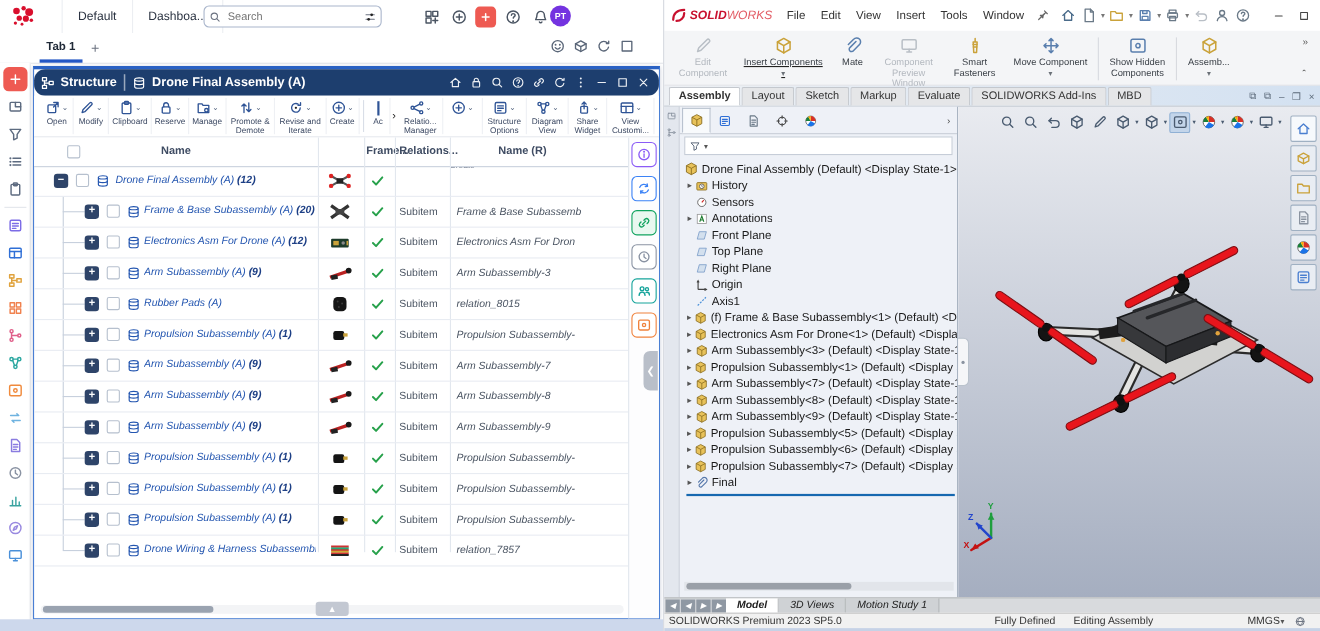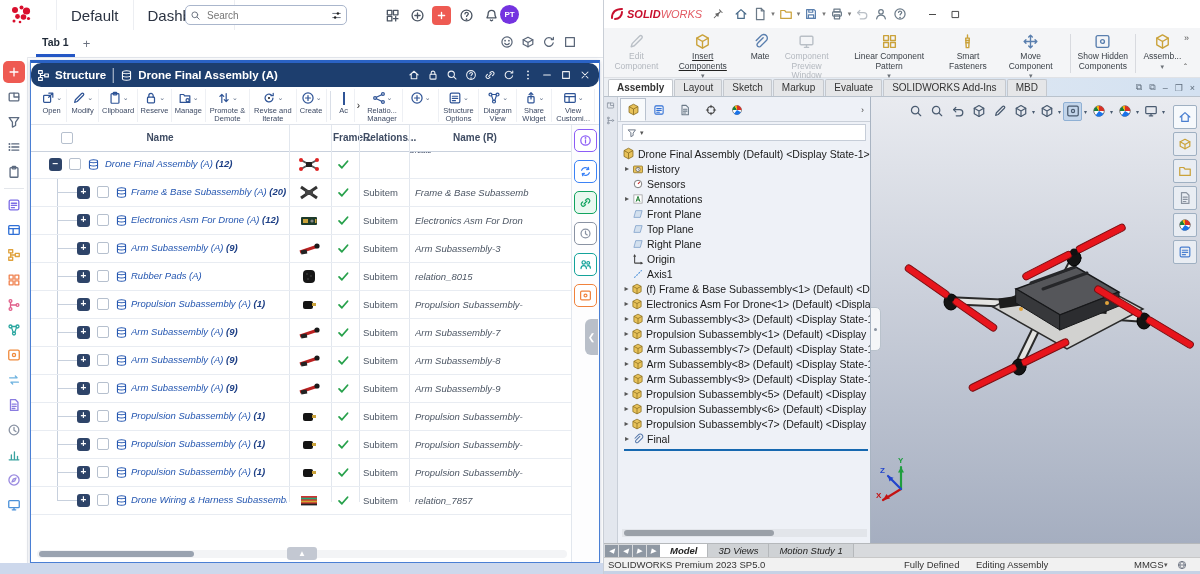--- a/index.html
+++ b/index.html
@@ -5,21 +5,21 @@
   html,body{margin:0;padding:0;background:#666;}
   #app{position:relative;width:1200px;height:574px;background:#ffffff;overflow:hidden;
        font-family:"Liberation Sans",sans-serif;color:#222;-webkit-font-smoothing:antialiased;}
   .ab{position:absolute;}
   .f{display:flex;align-items:center;}
   .nosel{user-select:none;}
   .clip{white-space:nowrap;overflow:hidden;font-style:italic;}
   svg{display:block;}
   
   #plm-header{left:0;top:0;width:603px;height:30px;background:#fff;border-bottom:1px solid #e4e7ec;}
-  .plm-menu{font-size:15px;color:#2b3342;padding:0 14px;height:30px;display:flex;align-items:center;border-right:1px solid #eceef2;cursor:pointer;}
+  .plm-menu{font-size:11px;color:#2b3342;padding:0 14px;height:30px;display:flex;align-items:center;border-right:1px solid #eceef2;cursor:pointer;}
   .plm-menu:first-child{border-left:1px solid #eceef2;}
   #plm-search{left:185px;top:5px;width:152px;height:18px;border:1px solid #aab6cc;border-radius:5px;display:flex;align-items:center;padding:0 4px;gap:4px;background:#fff;}
   #plm-search input{border:0;outline:0;flex:1;font-size:10px;font-family:"Liberation Sans",sans-serif;color:#444;background:transparent;min-width:0;}
   .hic{width:20px;height:20px;display:flex;align-items:center;justify-content:center;border-radius:4px;cursor:pointer;}
   #plm-avatar{width:19px;height:19px;border-radius:50%;background:#7433e0;color:#fff;font-size:8px;font-weight:bold;display:flex;align-items:center;justify-content:center;cursor:pointer;}
   #plm-tabbar{left:0;top:30px;width:603px;height:27px;background:#fff;border-bottom:1px solid #e4e7ec;}
   .burger{width:15px;height:11px;border-top:2px solid #3c4656;border-bottom:2px solid #3c4656;position:relative;}
   .burger:before{content:"";position:absolute;left:0;right:0;top:2.5px;height:2px;background:#3c4656;}
   #tab1{font-size:10.5px;color:#1f2937;padding:0 6px;height:27px;display:flex;align-items:center;border-bottom:3px solid #2457c5;box-sizing:border-box;font-weight:bold;cursor:pointer;}
   #plm-sidebar{left:0;top:57px;width:28px;height:517px;background:#fff;border-right:1px solid #e8eaee;display:flex;flex-direction:column;align-items:center;padding-top:4px;gap:3px;box-sizing:border-box;}
@@ -1017,20 +1017,28 @@
 
     <div id="sw-title" class="ab">
       <span style="margin-right:2px">
         <svg width="16" height="16" viewBox="0 0 16 16" fill="none" stroke="#c8102e" stroke-width="2" stroke-linecap="round">
             <path d="M3 12C3 6 7 3 13 3"></path>
             <path d="M6 13c4 0 7-3 7-7"></path>
           </svg>
       </span>
       <span style="font-size:11px;color:#c8102e;font-weight:bold;font-style:italic">SOLID</span>
       <span style="font-size:11px;color:#e25a63;font-style:italic;margin-right:6px">WORKS</span>
+      <div id="sw-menus" class="f">
+          <span class="sw-menu">File</span>
+          <span class="sw-menu">Edit</span>
+          <span class="sw-menu">View</span>
+          <span class="sw-menu">Insert</span>
+          <span class="sw-menu">Tools</span>
+          <span class="sw-menu">Window</span>
+        </div>
       <span style="margin:0 8px 0 4px" id="sw-pin">
           <svg width="12" height="12" viewBox="0 0 16 16" fill="none" stroke="#666" stroke-width="1.4" stroke-linecap="round" stroke-linejoin="round">
             <path d="M10 2.5l3.5 3.5M11.8 4.3L8 7.5 5 8l3 3 .5-3 3.2-3.8M7 9l-4 4"></path>
           </svg>
         </span>
       <div id="sw-quick" class="f" style="gap:1px">
           <span class="qa-ic">
             <svg width="14" height="14" viewBox="0 0 16 16" fill="none" stroke="#4a6b8a" stroke-width="1.4" stroke-linecap="round" stroke-linejoin="round">
               <path d="M2.5 8L8 3l5.5 5"></path>
               <path d="M4.3 7v6h7.4V7"></path>
@@ -1127,32 +1135,20 @@
           <div class="lab">Mate</div>
         </div>
         <div class="cmd dis" style="width: 56px;">
           <span>
             <svg width="17" height="17" viewBox="0 0 16 16" fill="none" stroke="#b9bfc6" stroke-width="1.3" stroke-linecap="round" stroke-linejoin="round">
               <rect x="2" y="3" width="12" height="8" rx="1"></rect>
               <path d="M6 13.5h4M8 11v2.5"></path>
             </svg>
           </span>
           <div class="lab">Component Preview Window</div>
-        </div>
-        <div class="cmd" style="width: 110px;">
-          <span>
-            <svg width="17" height="17" viewBox="0 0 16 16" fill="none" stroke="#caa23a" stroke-width="1.3" stroke-linecap="round" stroke-linejoin="round">
-              <rect x="2.5" y="2.5" width="4.5" height="4.5"></rect>
-              <rect x="9" y="2.5" width="4.5" height="4.5"></rect>
-              <rect x="2.5" y="9" width="4.5" height="4.5"></rect>
-              <rect x="9" y="9" width="4.5" height="4.5"></rect>
-            </svg>
-          </span>
-          <div class="lab">Linear Component Pattern</div>
-          <div class="car">▾</div>
         </div>
         <div class="cmd" style="width: 48px;">
           <span>
             <svg width="17" height="17" viewBox="0 0 16 16" fill="none" stroke="#caa23a" stroke-width="1.3" stroke-linecap="round" stroke-linejoin="round">
               <path d="M8 1.8v3M6.3 4.8h3.4L9.2 13.8H6.8z"></path>
               <path d="M6.3 7h3.2M6.5 9.2h2.8"></path>
             </svg>
           </span>
           <div class="lab">Smart Fasteners</div>
         </div>

